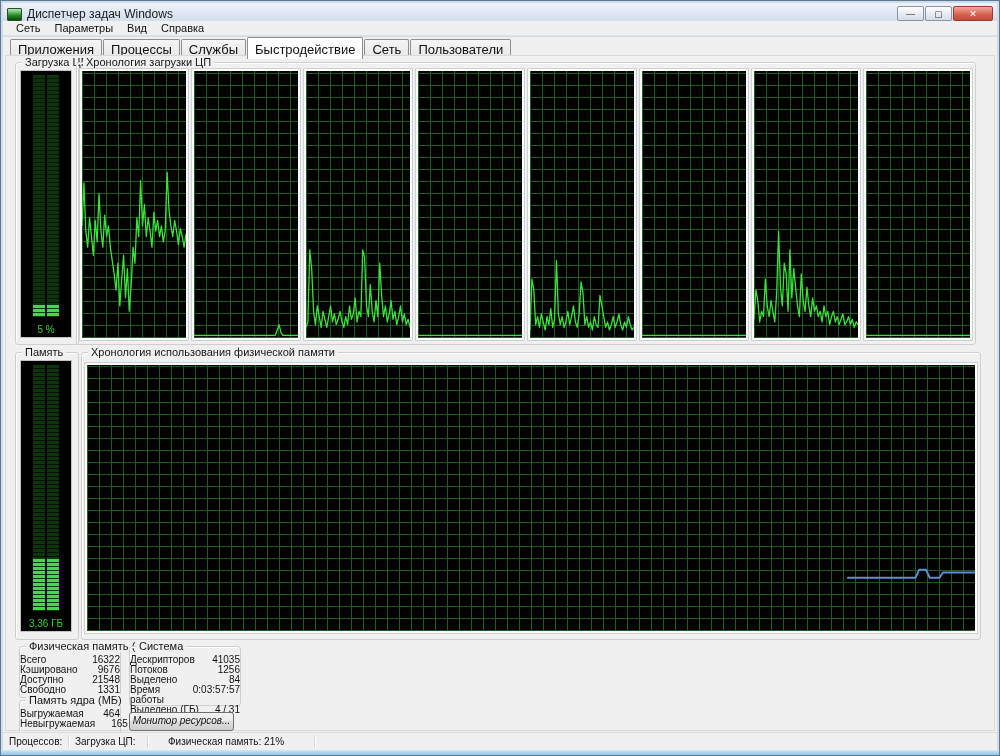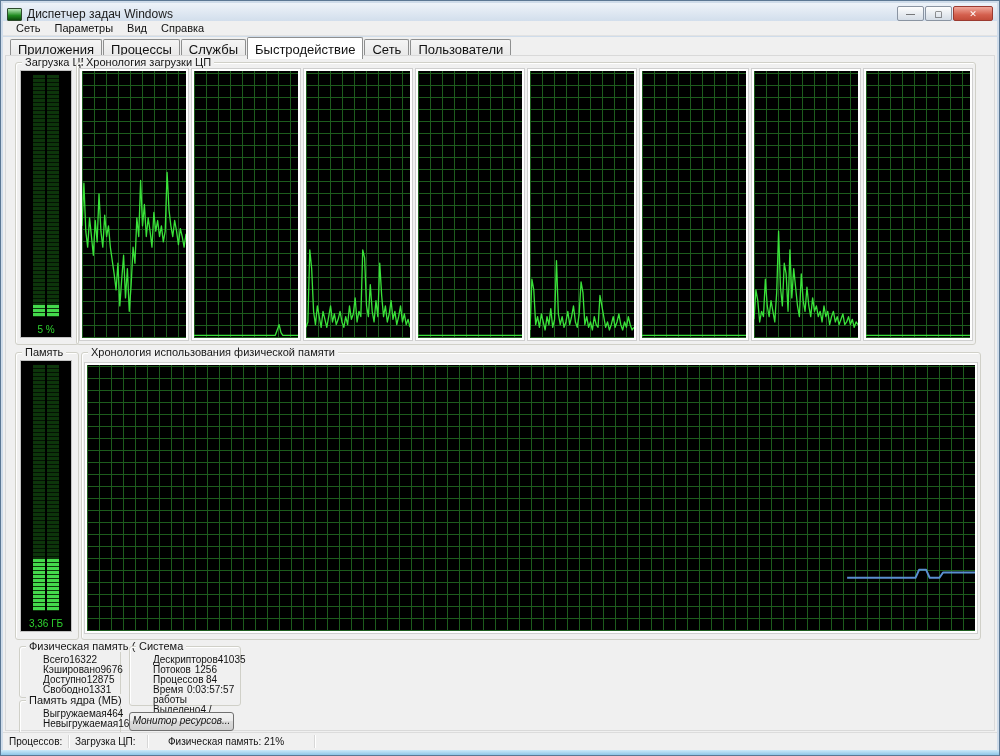--- a/index.html
+++ b/index.html
@@ -41,21 +41,21 @@
   .graph{background-color:#000;background-image:
       repeating-linear-gradient(90deg,#1d5c1d 0,#1d5c1d 1px,transparent 1px,transparent 12px),
       repeating-linear-gradient(0deg,#1d5c1d 0,#1d5c1d 1px,transparent 1px,transparent 12px);
     border:2px solid #fff;outline:1px solid #cfcfcf;box-sizing:border-box;}
   .graph svg{display:block;width:100%;height:100%;}
   .cpu-row{position:absolute;left:3px;right:3px;top:6px;bottom:4px;display:flex;gap:4px;}
   .cpu-row .graph{flex:1;}
   .mem-graph{position:absolute;left:3px;right:3px;top:10px;bottom:6px;}
 
   
-  .srow{display:flex;justify-content:space-between;font-size:10px;line-height:10px;color:#111;padding:0 23px;}
+  .srow{display:flex;justify-content:space-between;font-size:10px;line-height:10px;color:#111;padding:0 0;gap:16px;}
   .stat-body{position:absolute;left:0;right:0;top:8px;}
   .rm-btn{position:absolute;font-size:10px;color:#111;border:1px solid #707070;border-radius:3px;background:linear-gradient(#f2f2f2,#ebebeb 45%,#dddddd 46%,#cfcfcf);text-align:center;line-height:16px;font-style:italic;}
 
   
   .statusbar{position:absolute;left:2px;right:2px;bottom:5px;height:17px;background:#f0f0f0;border-top:1px solid #dcdcdc;display:flex;align-items:center;}
   .sb-sec{font-size:10px;color:#111;height:13px;line-height:13px;padding-left:6px;border-right:1px solid #d7d7d7;box-shadow:1px 0 0 #fff;box-sizing:border-box;}
 </style>
 </head>
 <body>
 
@@ -168,21 +168,21 @@
             <div class="srow">
               <span>Всего</span>
               <span>16322</span>
             </div>
             <div class="srow">
               <span>Кэшировано</span>
               <span>9676</span>
             </div>
             <div class="srow">
               <span>Доступно</span>
-              <span>12875</span>
+              <span>21548</span>
             </div>
             <div class="srow">
               <span>Свободно</span>
               <span>1331</span>
             </div>
           </div>
       </div>
 
       <div class="gb" style="left:13px;top:644px;width:100px;height:34px;">
         <span class="legend">Память ядра (МБ)</span>
@@ -203,21 +203,21 @@
         <div class="stat-body" id="system-rows">
             <div class="srow">
               <span>Дескрипторов</span>
               <span>41035</span>
             </div>
             <div class="srow">
               <span>Потоков</span>
               <span>1256</span>
             </div>
             <div class="srow">
-              <span>Процессов</span>
+              <span>Выделено</span>
               <span>84</span>
             </div>
             <div class="srow">
               <span>Время работы</span>
               <span>0:03:57:57</span>
             </div>
             <div class="srow">
               <span>Выделено (ГБ)</span>
               <span>4 / 31</span>
             </div>

